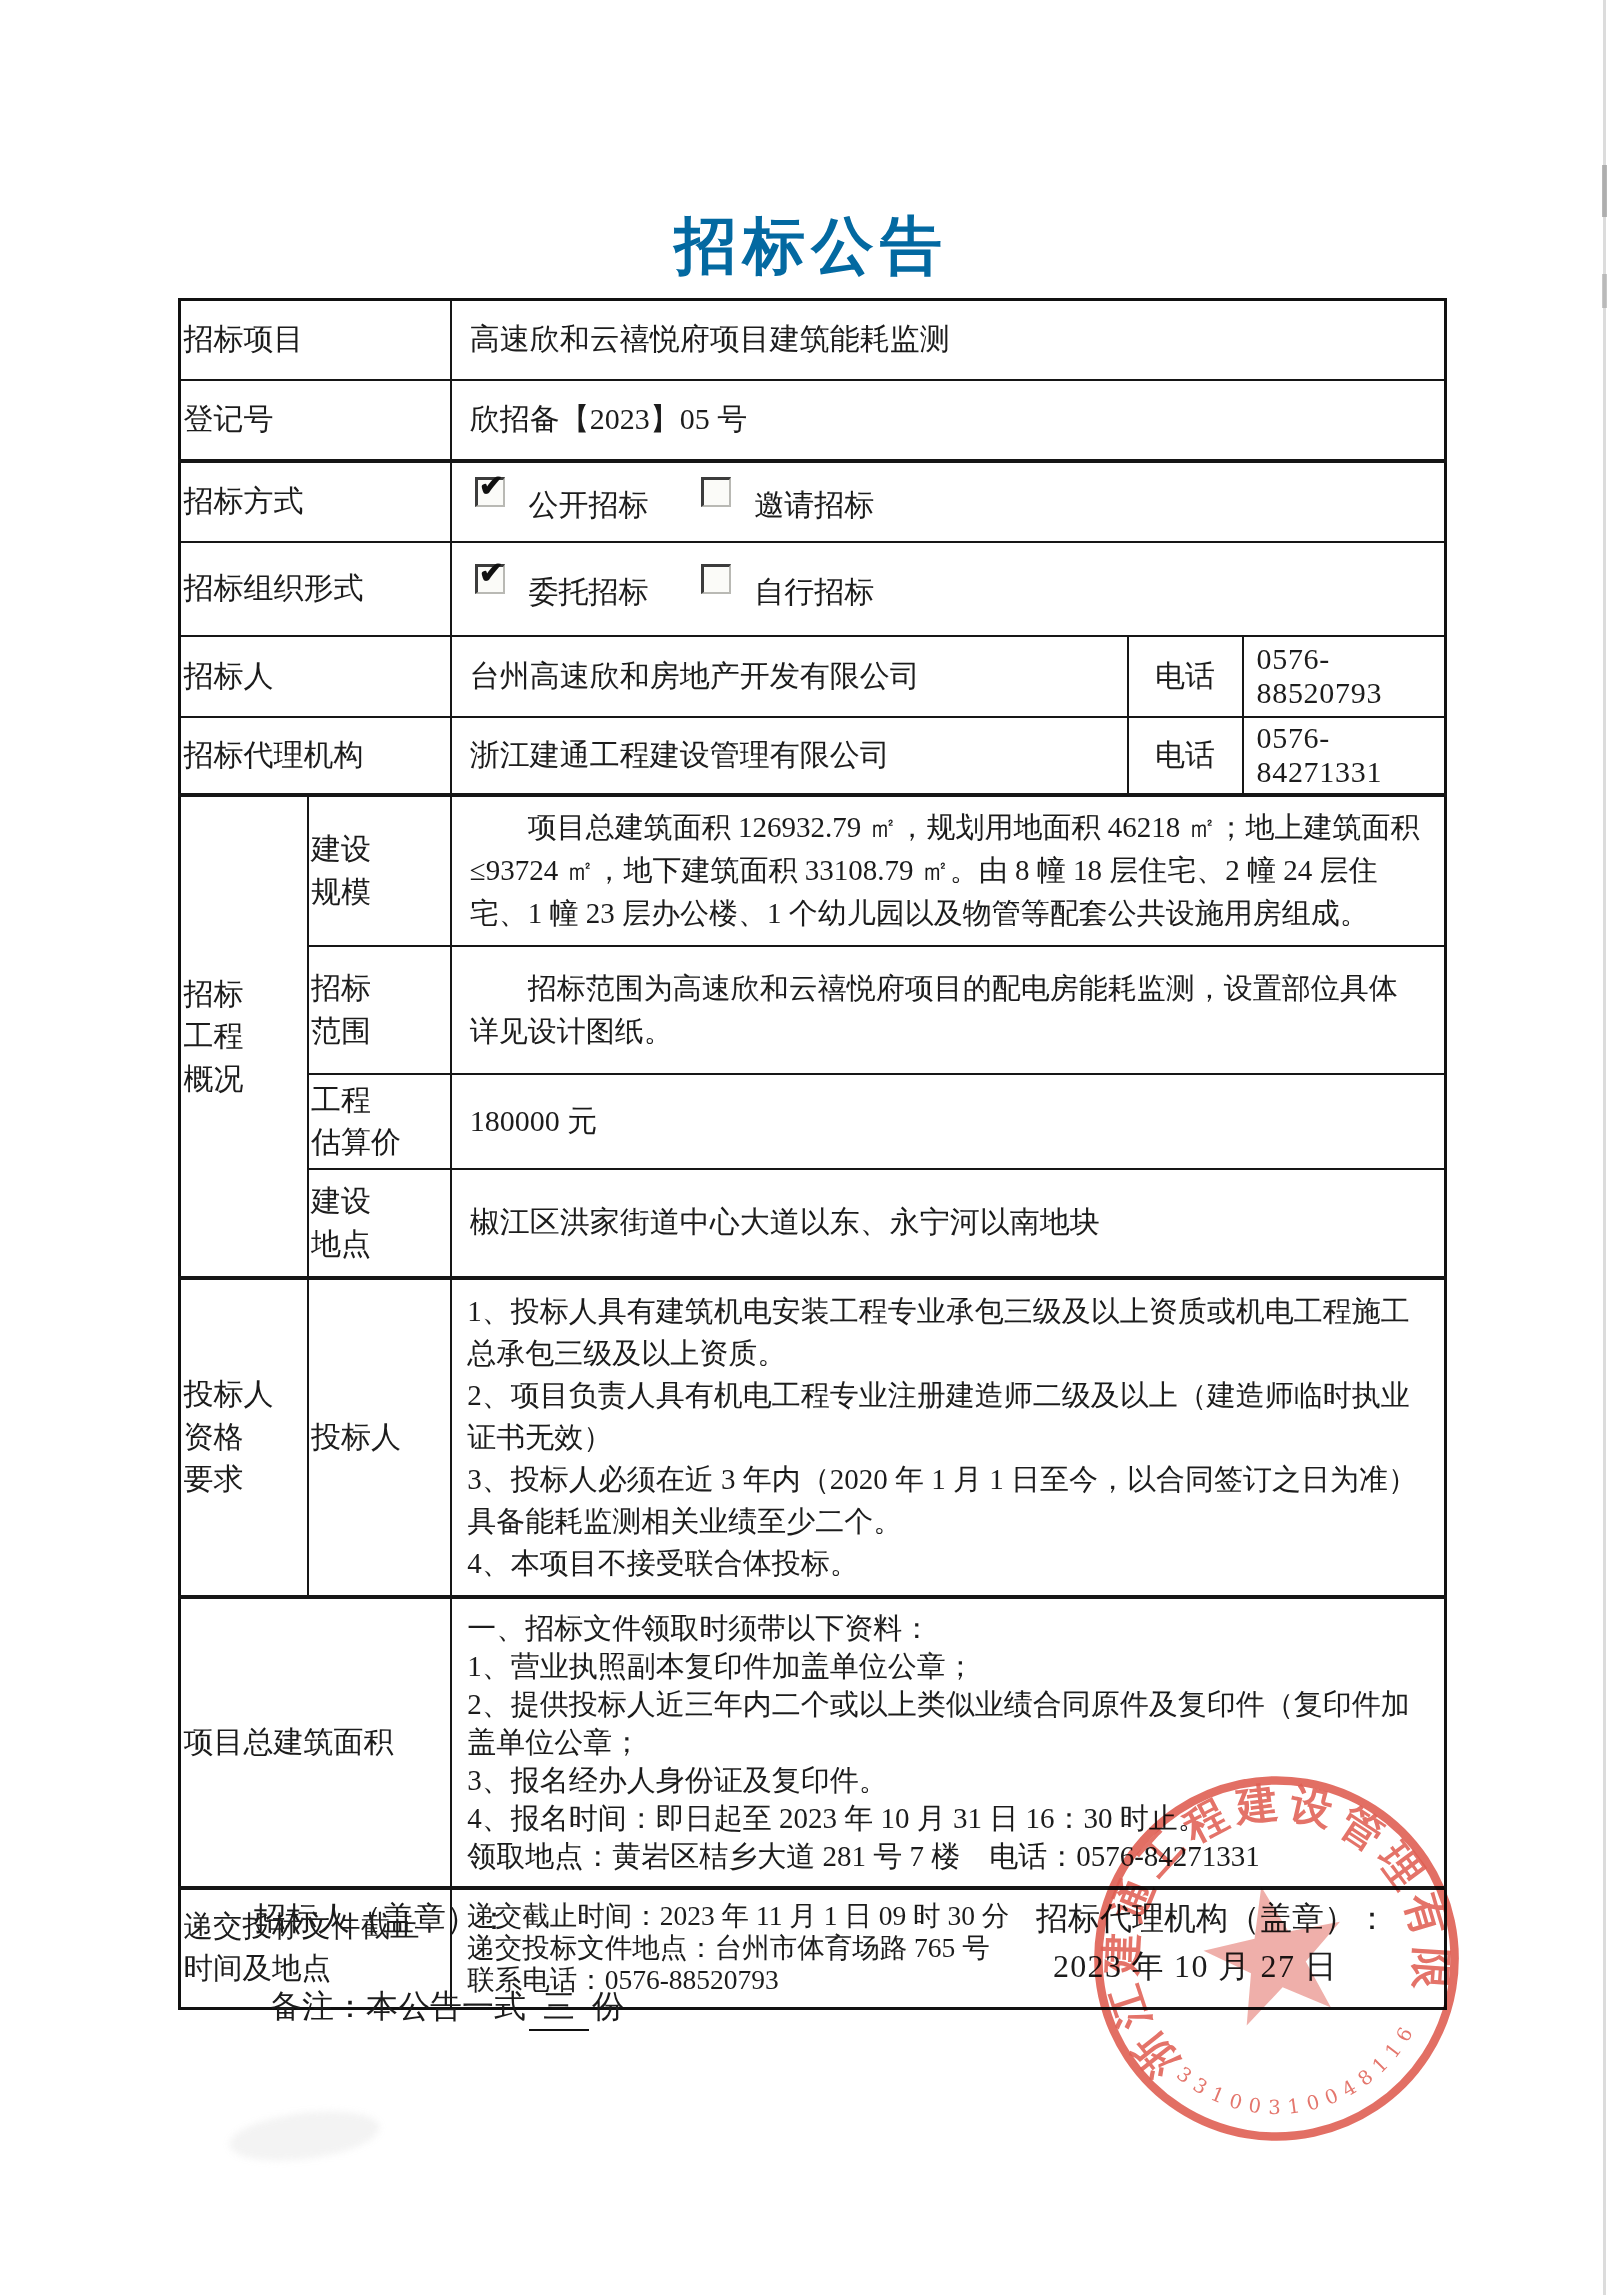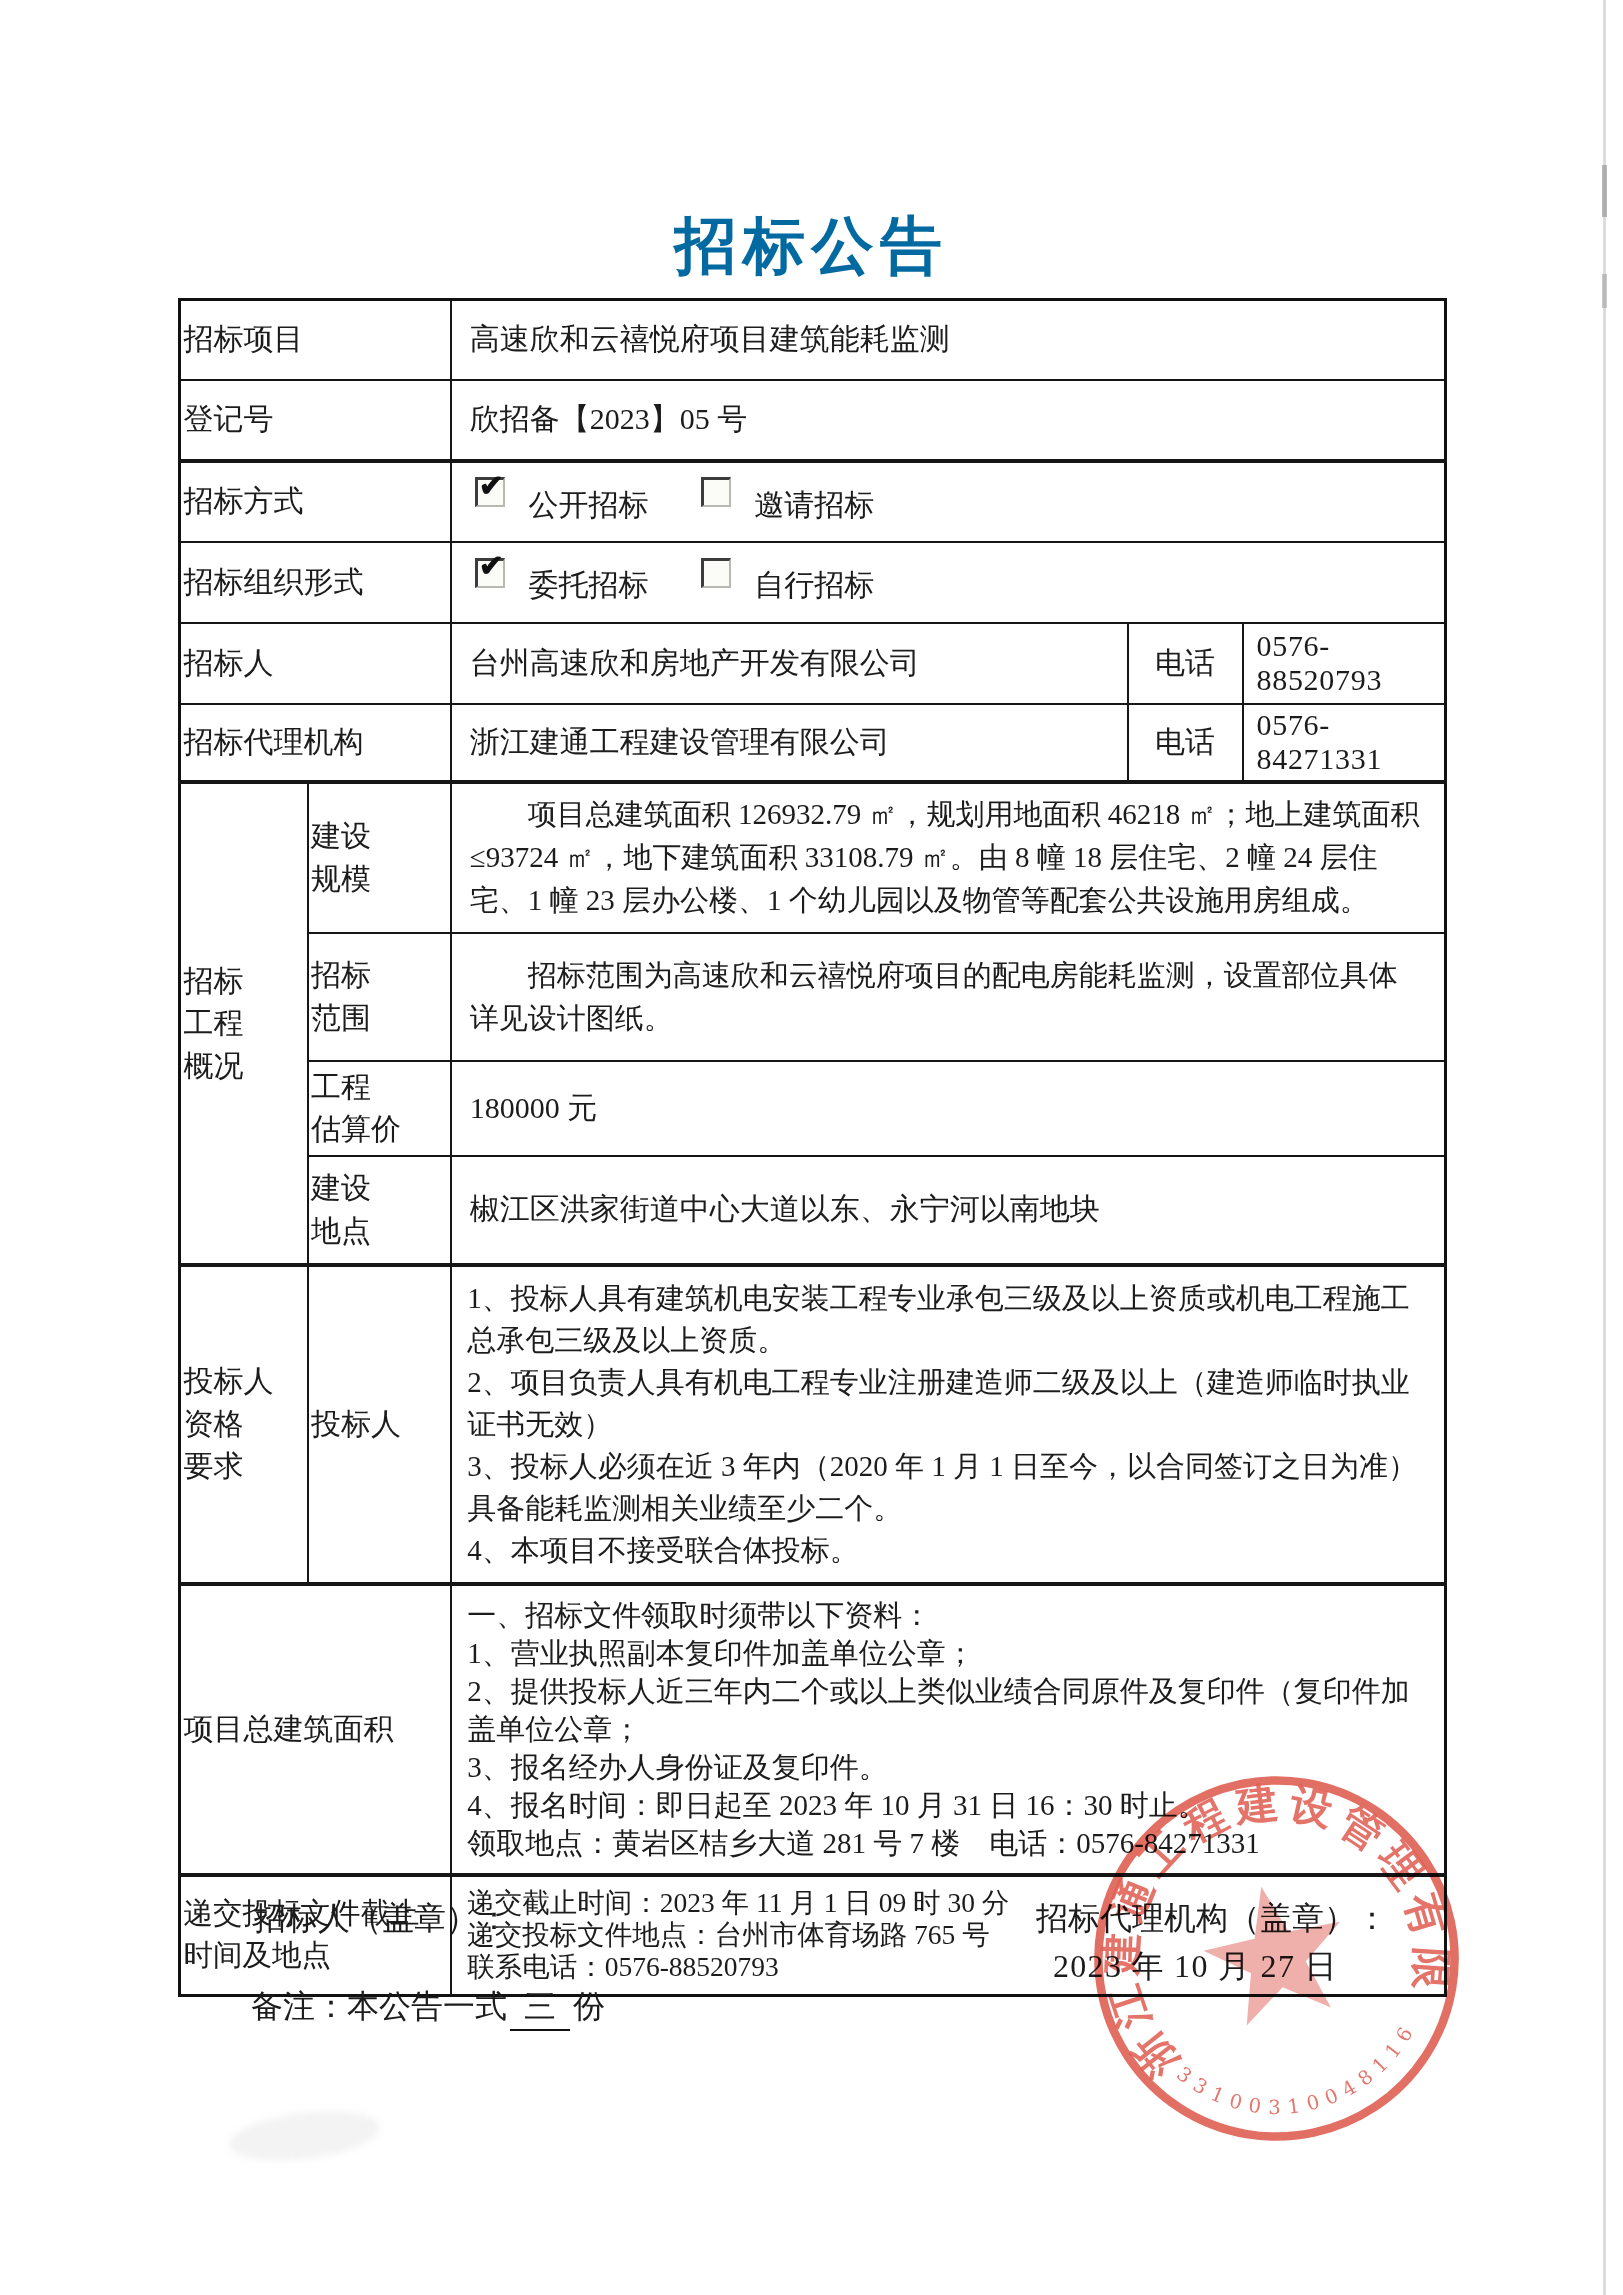--- a/index.html
+++ b/index.html
@@ -74,21 +74,21 @@
     position:absolute;left:0.7px;top:-9.2px;
     font-size:30px;font-weight:700;color:#101010;
     line-height:1;
   }
   .cb-label{font-size:30px;margin-left:23.6px;}
   .opt2{margin-left:52px;}
   
   .sign-left{position:absolute;left:254px;top:1897px;font-size:32px;}
   .sign-right{position:absolute;left:1036px;top:1897px;font-size:32px;}
   .sign-date{position:absolute;left:1053px;top:1945px;font-size:32px;letter-spacing:1.3px;}
-  .remark{position:absolute;left:251px;top:1985px;font-size:32px;}
+  .remark{position:absolute;left:270px;top:1985px;font-size:32px;}
   .remark .uline{
     display:inline-block;
     border-bottom:2.6px solid #111;
     padding:0 14.4px;margin:0 2.6px;
   }
   
   .stamp{
     position:absolute;left:1067px;top:1749px;
     width:419px;height:419px;
     transform:rotate(-12deg);
@@ -137,21 +137,21 @@
         <td colspan="3" class="val">欣招备【2023】05 号</td>
       </tr>
 
       <tr style="height:81px" class="tk">
         <td colspan="2" class="lbl">招标方式</td>
         <td colspan="3" class="val">
           <span class="cb"><span class="mark">✔</span></span><span class="cb-label">公开招标</span><span class="cb opt2"><span class="mark"></span></span><span class="cb-label">邀请招标</span>
         </td>
       </tr>
 
-      <tr style="height:81px">
+      <tr style="height:94px">
         <td colspan="2" class="lbl">招标组织形式</td>
         <td colspan="3" class="val">
           <span class="cb"><span class="mark">✔</span></span><span class="cb-label">委托招标</span><span class="cb opt2"><span class="mark"></span></span><span class="cb-label">自行招标</span>
         </td>
       </tr>
 
       <tr style="height:81px">
         <td colspan="2" class="lbl">招标人</td>
         <td class="val">台州高速欣和房地产开发有限公司</td>
         <td class="phone-lbl">电话</td>

